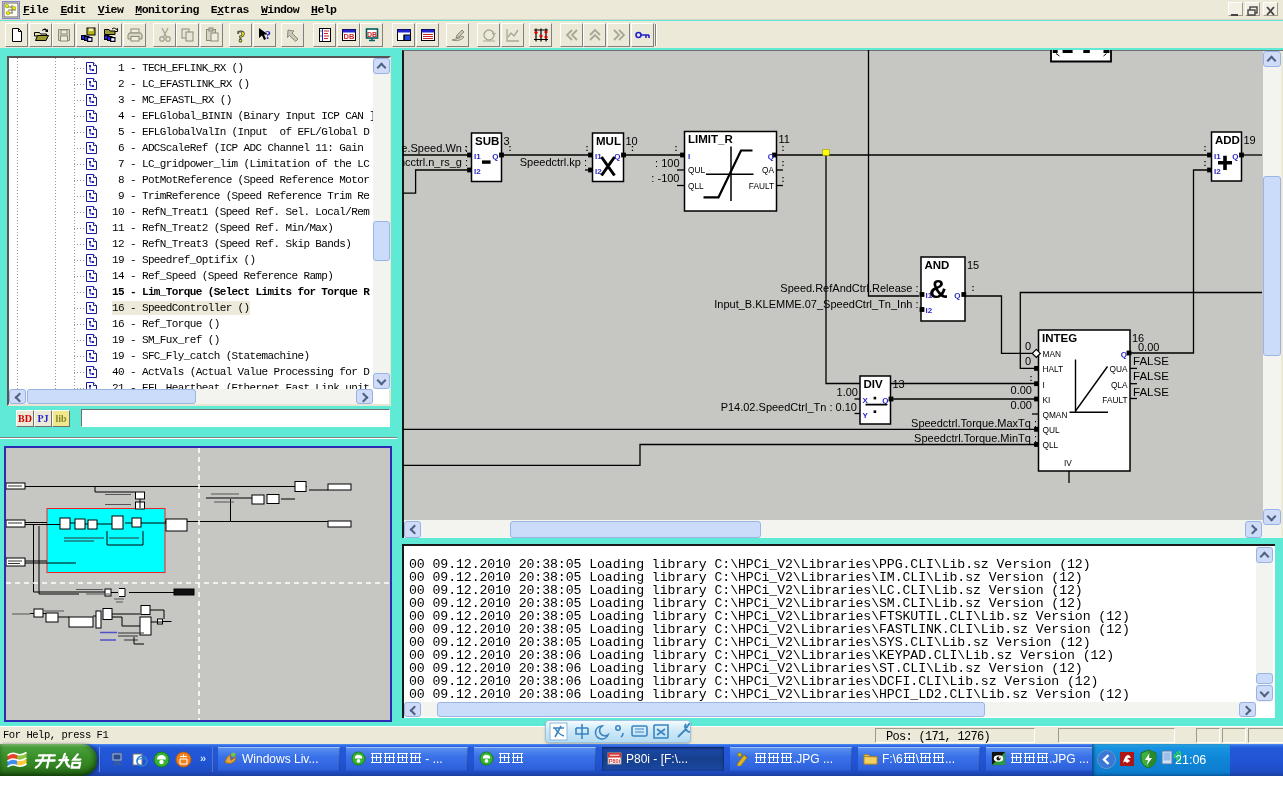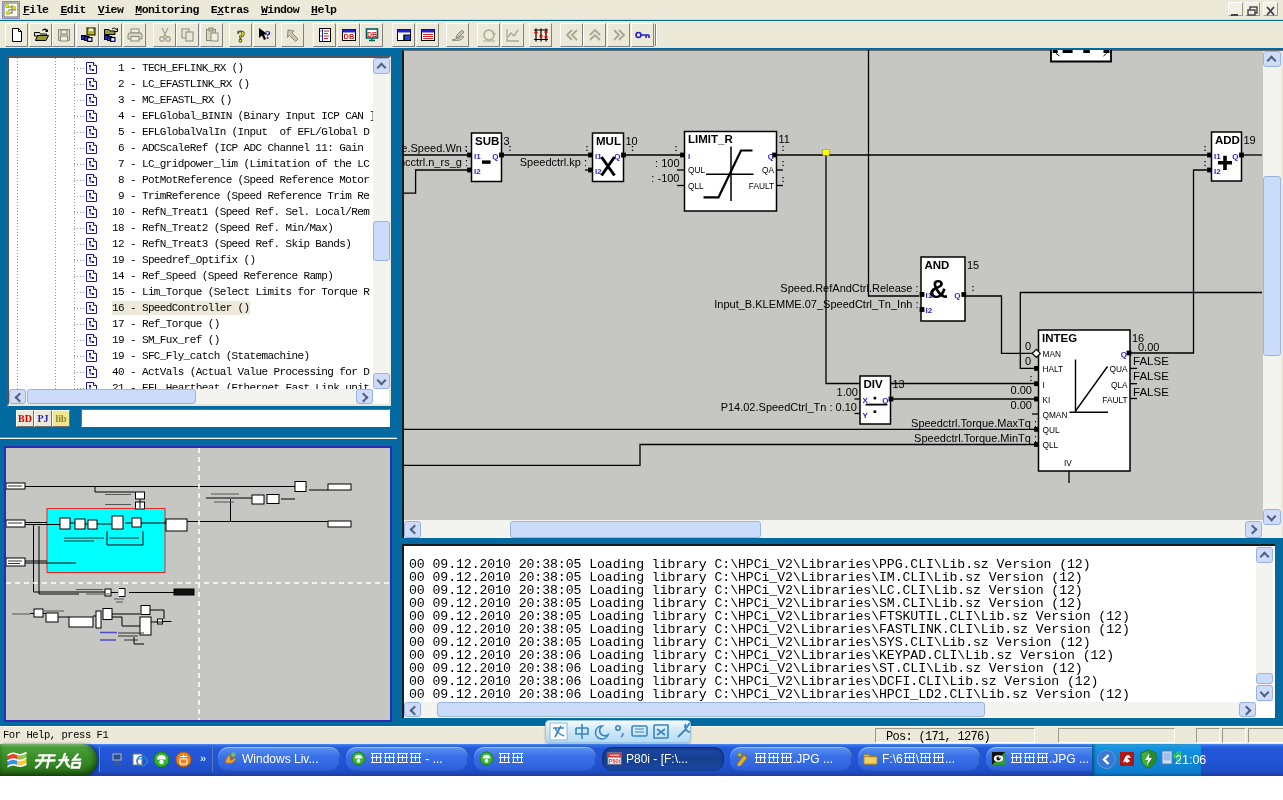--- a/index.html
+++ b/index.html
@@ -1,18 +1,18 @@
 <!DOCTYPE html>
 <html><head><meta charset="utf-8">
 <style>
 * { margin:0; padding:0; box-sizing:border-box; }
 html,body { width:1283px; height:800px; background:#fff; overflow:hidden; }
 body { font-family:"Liberation Sans", sans-serif; }
 .abs { position:absolute; }
-#screen { position:relative; width:1283px; height:776px; background:#0369a1; overflow:hidden;padding-left:43px; }
+#screen { position:relative; width:1283px; height:776px; background:#5eead4; overflow:hidden;padding-left:43px; }
 
 #menubar { position:absolute; left:0; top:0; width:1283px; height:20px; background:#ece9d8; border-bottom:1px solid #d8d4c8; }
 #menubar .items { position:absolute; left:17px; top:3px; font-family:"Liberation Mono", monospace; font-size:11.5px; letter-spacing:-0.55px; color:#000; font-weight:bold; }
 #menubar .items span { padding:0 6px; }
 #menubar .items u { text-decoration:underline; }
 .mdibtn { position:absolute; top:2px; width:15px; height:14px; background:#f2efe4; border:1px solid #fff; border-right-color:#9d9a88; border-bottom-color:#9d9a88; color:#444; text-align:center; }
 
 #toolbar { position:absolute; left:0; top:21px; width:1283px; height:27px; background:#ece9d8; }
 .tbtn { position:absolute; top:2px; width:23px; height:24px; background:#ece9d8; border:1px solid; border-color:#fff #808080 #808080 #fff; }
 .tbtn svg { position:absolute; left:3px; top:3px; }
@@ -40,21 +40,21 @@
 
 #canvas { position:absolute; left:402px; top:50px; width:881px; height:488px; background:#c6c6c3; border-left:2px solid #1a1a1a; border-top:1px solid #707070; }
 
 #logpanel { position:absolute; left:402px; top:544px; width:873px; height:174px; background:#fff; border-left:2px solid #1a1a1a; border-top:2px solid #1a1a1a; }
 .logline { position:absolute; left:5px; white-space:pre; font-family:"Liberation Mono", monospace; font-size:13.2px; letter-spacing:-0.08px; color:#000; }
 
 #statusbar { position:absolute; left:0; top:726px; width:1283px; height:18px; background:#ece9d8; border-top:1px solid #fff; font-family:"Liberation Mono",monospace; font-size:10.5px; letter-spacing:-0.45px; }
 .spanel { position:absolute; top:1px; height:15px; border:1px solid; border-color:#9d9a88 #fff #fff #9d9a88; }
 
 #taskbar { position:absolute; left:0; top:744px; width:1283px; height:32px; background:linear-gradient(#4c8df8 0%, #3068e0 6%, #2257d8 14%, #2155d6 52%, #1e4cc4 86%, #1a3f9e 100%); }
-.taskbtn { position:absolute; top:3px; height:24px; border-radius:10px; background:linear-gradient(#5a93f2, #3a71e8 40%, #2e62dd 90%, #2a5ad0); box-shadow:inset 0 1px 0 rgba(255,255,255,.45), inset -1px 0 1px rgba(0,0,0,.25); color:#fff; font-size:12px; line-height:24px; white-space:nowrap; overflow:hidden; }
+.taskbtn { position:absolute; top:3px; height:24px; border-radius:0; background:linear-gradient(#5a93f2, #3a71e8 40%, #2e62dd 90%, #2a5ad0); box-shadow:inset 0 1px 0 rgba(255,255,255,.45), inset -1px 0 1px rgba(0,0,0,.25); color:#fff; font-size:12px; line-height:24px; white-space:nowrap; overflow:hidden; }
 .taskbtn .ticn { display:inline-block; width:15px; height:15px; margin:0 4px 0 5px; vertical-align:-3px; }
 .cjk { display:inline-block; width:11px; height:10px; margin:0 1px; position:relative;
  background:
   linear-gradient(#fff,#fff) 0 0/11px 1.2px no-repeat,
   linear-gradient(#fff,#fff) 0 4px/11px 1.2px no-repeat,
   linear-gradient(#fff,#fff) 0 9px/11px 1.2px no-repeat,
   linear-gradient(#fff,#fff) 1px 0/1.2px 10px no-repeat,
   linear-gradient(#fff,#fff) 9px 0/1.2px 10px no-repeat,
   linear-gradient(#fff,#fff) 5px 2px/1.2px 6px no-repeat; }
 </style></head>
@@ -362,21 +362,21 @@
           <path d="M3 3 h2 v2 h-2 z M6 7 h2 v2 h-2 z" fill="#2020b0"></path>
           <path d="M4 5 v3 h2" fill="none" stroke="#2020b0"></path>
         </svg>
 <div class="trow" style="top:147px;">10 - RefN_Treat1 (Speed Ref. Sel. Local/Rem</div>
 <svg class="ticon" style="top:164px" viewBox="0 0 11 12" width="11" height="12">
           <path d="M0.5 0.5 h7 l3 3 v8 h-10 z" fill="#fff" stroke="#1a1aa0" stroke-width="1"></path>
           <path d="M7.5 0.5 v3 h3" fill="#fff" stroke="#1a1aa0" stroke-width="1"></path>
           <path d="M3 3 h2 v2 h-2 z M6 7 h2 v2 h-2 z" fill="#2020b0"></path>
           <path d="M4 5 v3 h2" fill="none" stroke="#2020b0"></path>
         </svg>
-<div class="trow" style="top:163px;">18 - RefN_Treat2 (Speed Ref. Min/Max)</div>
+<div class="trow" style="top:163px;">11 - RefN_Treat2 (Speed Ref. Min/Max)</div>
 <svg class="ticon" style="top:180px" viewBox="0 0 11 12" width="11" height="12">
           <path d="M0.5 0.5 h7 l3 3 v8 h-10 z" fill="#fff" stroke="#1a1aa0" stroke-width="1"></path>
           <path d="M7.5 0.5 v3 h3" fill="#fff" stroke="#1a1aa0" stroke-width="1"></path>
           <path d="M3 3 h2 v2 h-2 z M6 7 h2 v2 h-2 z" fill="#2020b0"></path>
           <path d="M4 5 v3 h2" fill="none" stroke="#2020b0"></path>
         </svg>
 <div class="trow" style="top:179px;">12 - RefN_Treat3 (Speed Ref. Skip Bands)</div>
 <svg class="ticon" style="top:196px" viewBox="0 0 11 12" width="11" height="12">
           <path d="M0.5 0.5 h7 l3 3 v8 h-10 z" fill="#fff" stroke="#1a1aa0" stroke-width="1"></path>
           <path d="M7.5 0.5 v3 h3" fill="#fff" stroke="#1a1aa0" stroke-width="1"></path>
@@ -390,35 +390,35 @@
           <path d="M3 3 h2 v2 h-2 z M6 7 h2 v2 h-2 z" fill="#2020b0"></path>
           <path d="M4 5 v3 h2" fill="none" stroke="#2020b0"></path>
         </svg>
 <div class="trow" style="top:211px;">14 - Ref_Speed (Speed Reference Ramp)</div>
 <svg class="ticon" style="top:228px" viewBox="0 0 11 12" width="11" height="12">
           <path d="M0.5 0.5 h7 l3 3 v8 h-10 z" fill="#fff" stroke="#1a1aa0" stroke-width="1"></path>
           <path d="M7.5 0.5 v3 h3" fill="#fff" stroke="#1a1aa0" stroke-width="1"></path>
           <path d="M3 3 h2 v2 h-2 z M6 7 h2 v2 h-2 z" fill="#2020b0"></path>
           <path d="M4 5 v3 h2" fill="none" stroke="#2020b0"></path>
         </svg>
-<div class="trow" style="top:227px;">15 - Lim_Torque (Select Limits for Torque R</div>
+<div class="trow" style="top:227px;font-weight:bold;">15 - Lim_Torque (Select Limits for Torque R</div>
 <svg class="ticon" style="top:244px" viewBox="0 0 11 12" width="11" height="12">
           <path d="M0.5 0.5 h7 l3 3 v8 h-10 z" fill="#fff" stroke="#1a1aa0" stroke-width="1"></path>
           <path d="M7.5 0.5 v3 h3" fill="#fff" stroke="#1a1aa0" stroke-width="1"></path>
           <path d="M3 3 h2 v2 h-2 z M6 7 h2 v2 h-2 z" fill="#2020b0"></path>
           <path d="M4 5 v3 h2" fill="none" stroke="#2020b0"></path>
         </svg>
 <div class="trow" style="top:243px;background:#eeeadb;">16 - SpeedController ()</div>
 <svg class="ticon" style="top:260px" viewBox="0 0 11 12" width="11" height="12">
           <path d="M0.5 0.5 h7 l3 3 v8 h-10 z" fill="#fff" stroke="#1a1aa0" stroke-width="1"></path>
           <path d="M7.5 0.5 v3 h3" fill="#fff" stroke="#1a1aa0" stroke-width="1"></path>
           <path d="M3 3 h2 v2 h-2 z M6 7 h2 v2 h-2 z" fill="#2020b0"></path>
           <path d="M4 5 v3 h2" fill="none" stroke="#2020b0"></path>
         </svg>
-<div class="trow" style="top:259px;">17 - Ref_Torque ()</div>
+<div class="trow" style="top:259px;">16 - Ref_Torque ()</div>
 <svg class="ticon" style="top:276px" viewBox="0 0 11 12" width="11" height="12">
           <path d="M0.5 0.5 h7 l3 3 v8 h-10 z" fill="#fff" stroke="#1a1aa0" stroke-width="1"></path>
           <path d="M7.5 0.5 v3 h3" fill="#fff" stroke="#1a1aa0" stroke-width="1"></path>
           <path d="M3 3 h2 v2 h-2 z M6 7 h2 v2 h-2 z" fill="#2020b0"></path>
           <path d="M4 5 v3 h2" fill="none" stroke="#2020b0"></path>
         </svg>
 <div class="trow" style="top:275px;">19 - SM_Fux_ref ()</div>
 <svg class="ticon" style="top:292px" viewBox="0 0 11 12" width="11" height="12">
           <path d="M0.5 0.5 h7 l3 3 v8 h-10 z" fill="#fff" stroke="#1a1aa0" stroke-width="1"></path>
           <path d="M7.5 0.5 v3 h3" fill="#fff" stroke="#1a1aa0" stroke-width="1"></path>
@@ -817,21 +817,21 @@
           <rect x="1" y="1" width="14" height="14" fill="#111"></rect>
           <path d="M1 15 L15 1 H15 V15z" fill="#2a9a3a"></path>
           <ellipse cx="8" cy="8" rx="5" ry="3.4" fill="#fff"></ellipse>
           <circle cx="8" cy="8" r="2.2" fill="#111"></circle>
           <circle cx="9" cy="7.2" r="0.8" fill="#fff"></circle>
         </svg><span class="cjk"></span><span class="cjk"></span><span class="cjk"></span>.JPG ...</div>
       <svg style="position:absolute;left:1141px;top:8px" width="15" height="15" viewBox="0 0 15 15">
         <rect x="0.5" y="0.5" width="14" height="14" fill="#fff" stroke="#ccc"></rect>
         <path d="M3 11 L11 4 M3 5 q4 -3 8 1 M4 11 q4 2 8 -2" stroke="#d43a3a" stroke-width="1.8" fill="none"></path>
       </svg>
-      <div style="position:absolute;left:1092px;top:0;width:109px;height:32px;background:linear-gradient(#32b2ee 0%, #1794e2 10%, #0f86d8 45%, #0d7ed0 85%, #0a6ab8 100%);box-shadow:inset 2px 0 3px rgba(0,0,30,.4)">
+      <div style="position:absolute;left:1092px;top:0;width:138px;height:32px;background:linear-gradient(#32b2ee 0%, #1794e2 10%, #0f86d8 45%, #0d7ed0 85%, #0a6ab8 100%);box-shadow:inset 2px 0 3px rgba(0,0,30,.4)">
 <svg style="position:absolute;left:4px;top:5px" width="21" height="21" viewBox="0 0 21 21">
           <circle cx="10.5" cy="10.5" r="9" fill="#3a78d8" stroke="#1a4a9a"></circle>
           <circle cx="10.5" cy="10.5" r="9" fill="none" stroke="#8fc3f5" stroke-width="1" opacity="0.7"></circle>
           <path d="M12.5 6 L8 10.5 L12.5 15" stroke="#fff" stroke-width="2.4" fill="none"></path>
         </svg>
 <svg style="position:absolute;left:27px;top:7px" width="16" height="16" viewBox="0 0 16 16">
           <rect x="1" y="1" width="14" height="14" fill="#b01616"></rect>
           <path d="M4 12 q2 -8 5 -8 q2 0 3 3 q-2 -1 -4 1 q2 0 3 2 l-3 2 q-2 -3 -4 0z" fill="#fff"></path>
         </svg>
 <svg style="position:absolute;left:47px;top:5px" width="19" height="20" viewBox="0 0 19 20">

